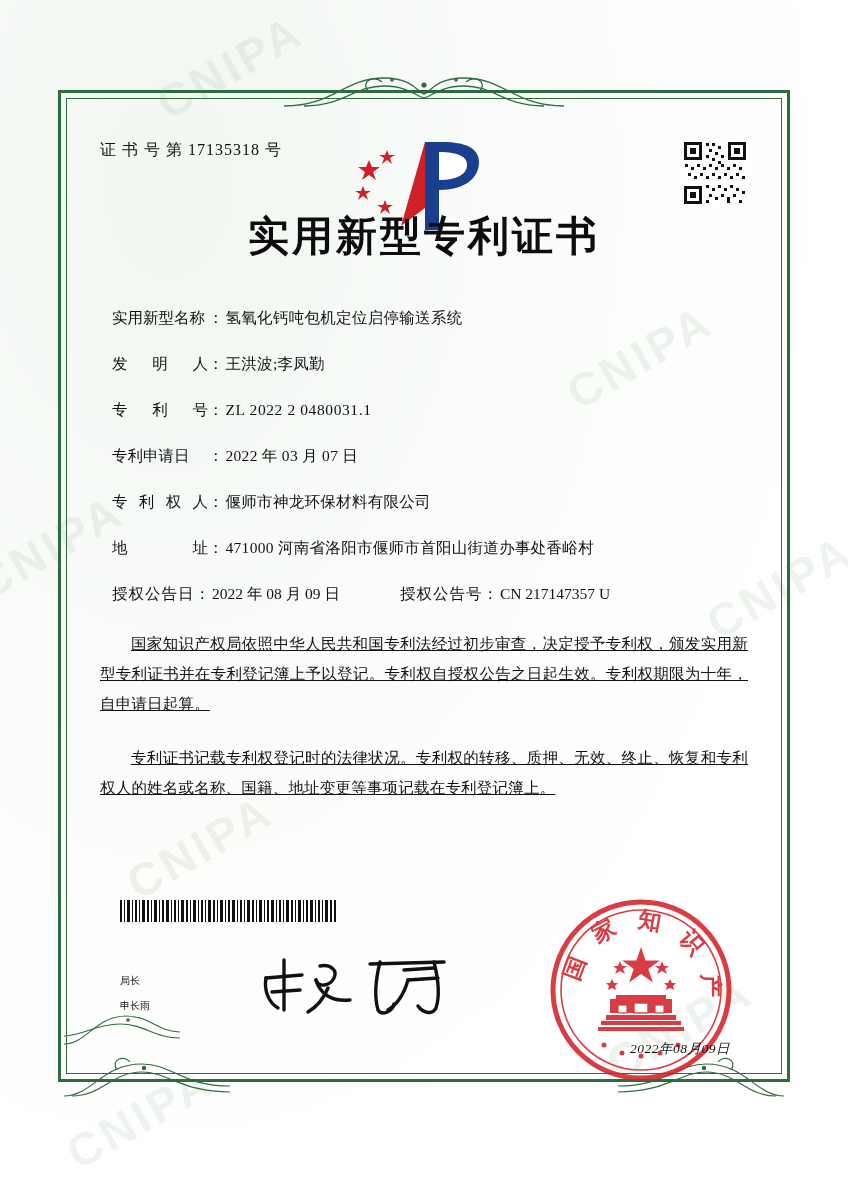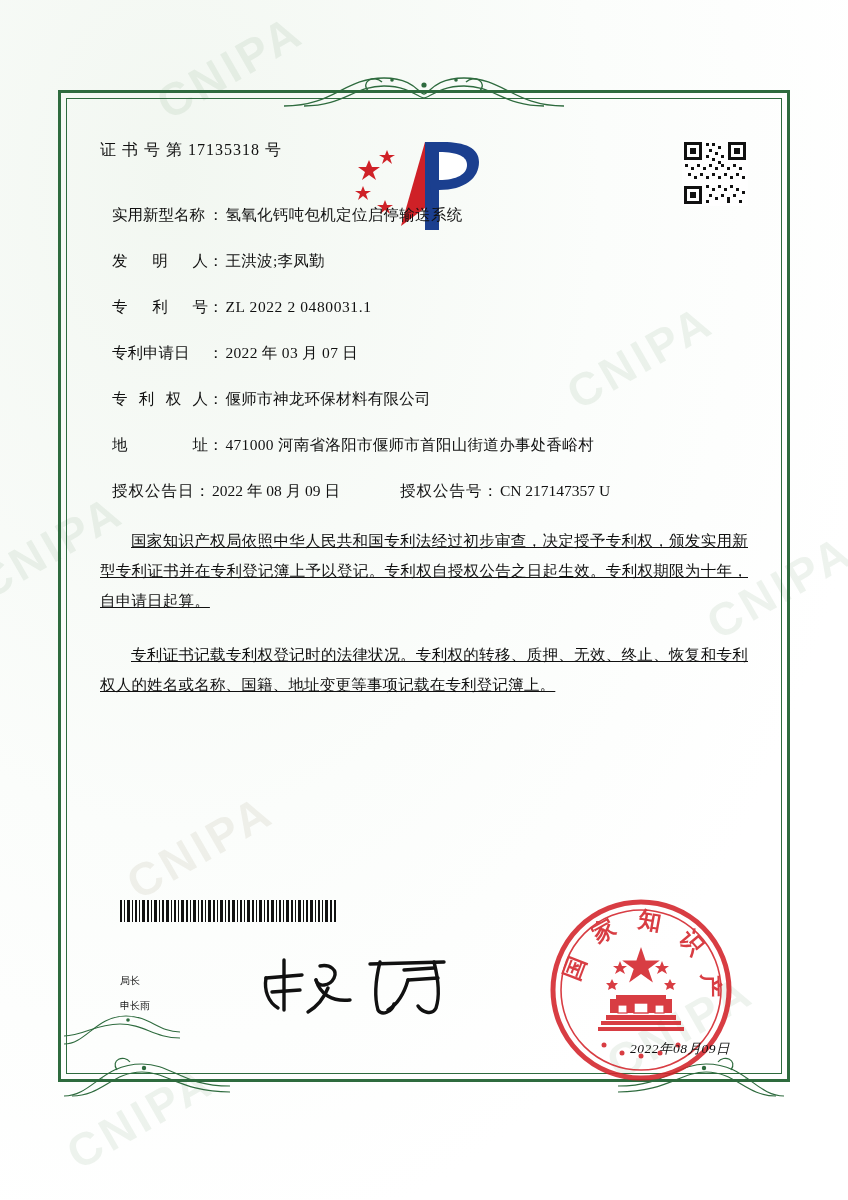--- a/index.html
+++ b/index.html
@@ -327,20 +327,21 @@
   </svg>
 
   <div class="content">
 
     <div class="cert-no">
       <span>证 书 号 第</span>
       <span>17135318</span>
       <span>号</span>
     </div>
 
+    <div class="title">实用新型专利证书</div>
 
     <div class="fields">
 
       <div class="field-row">
         <span class="field-label tight" style="display:block; width:96px;">实用新型名称</span>
         <span class="field-colon">：</span>
         <span class="field-value">氢氧化钙吨包机定位启停输送系统</span>
       </div>
 
       <div class="field-row">

